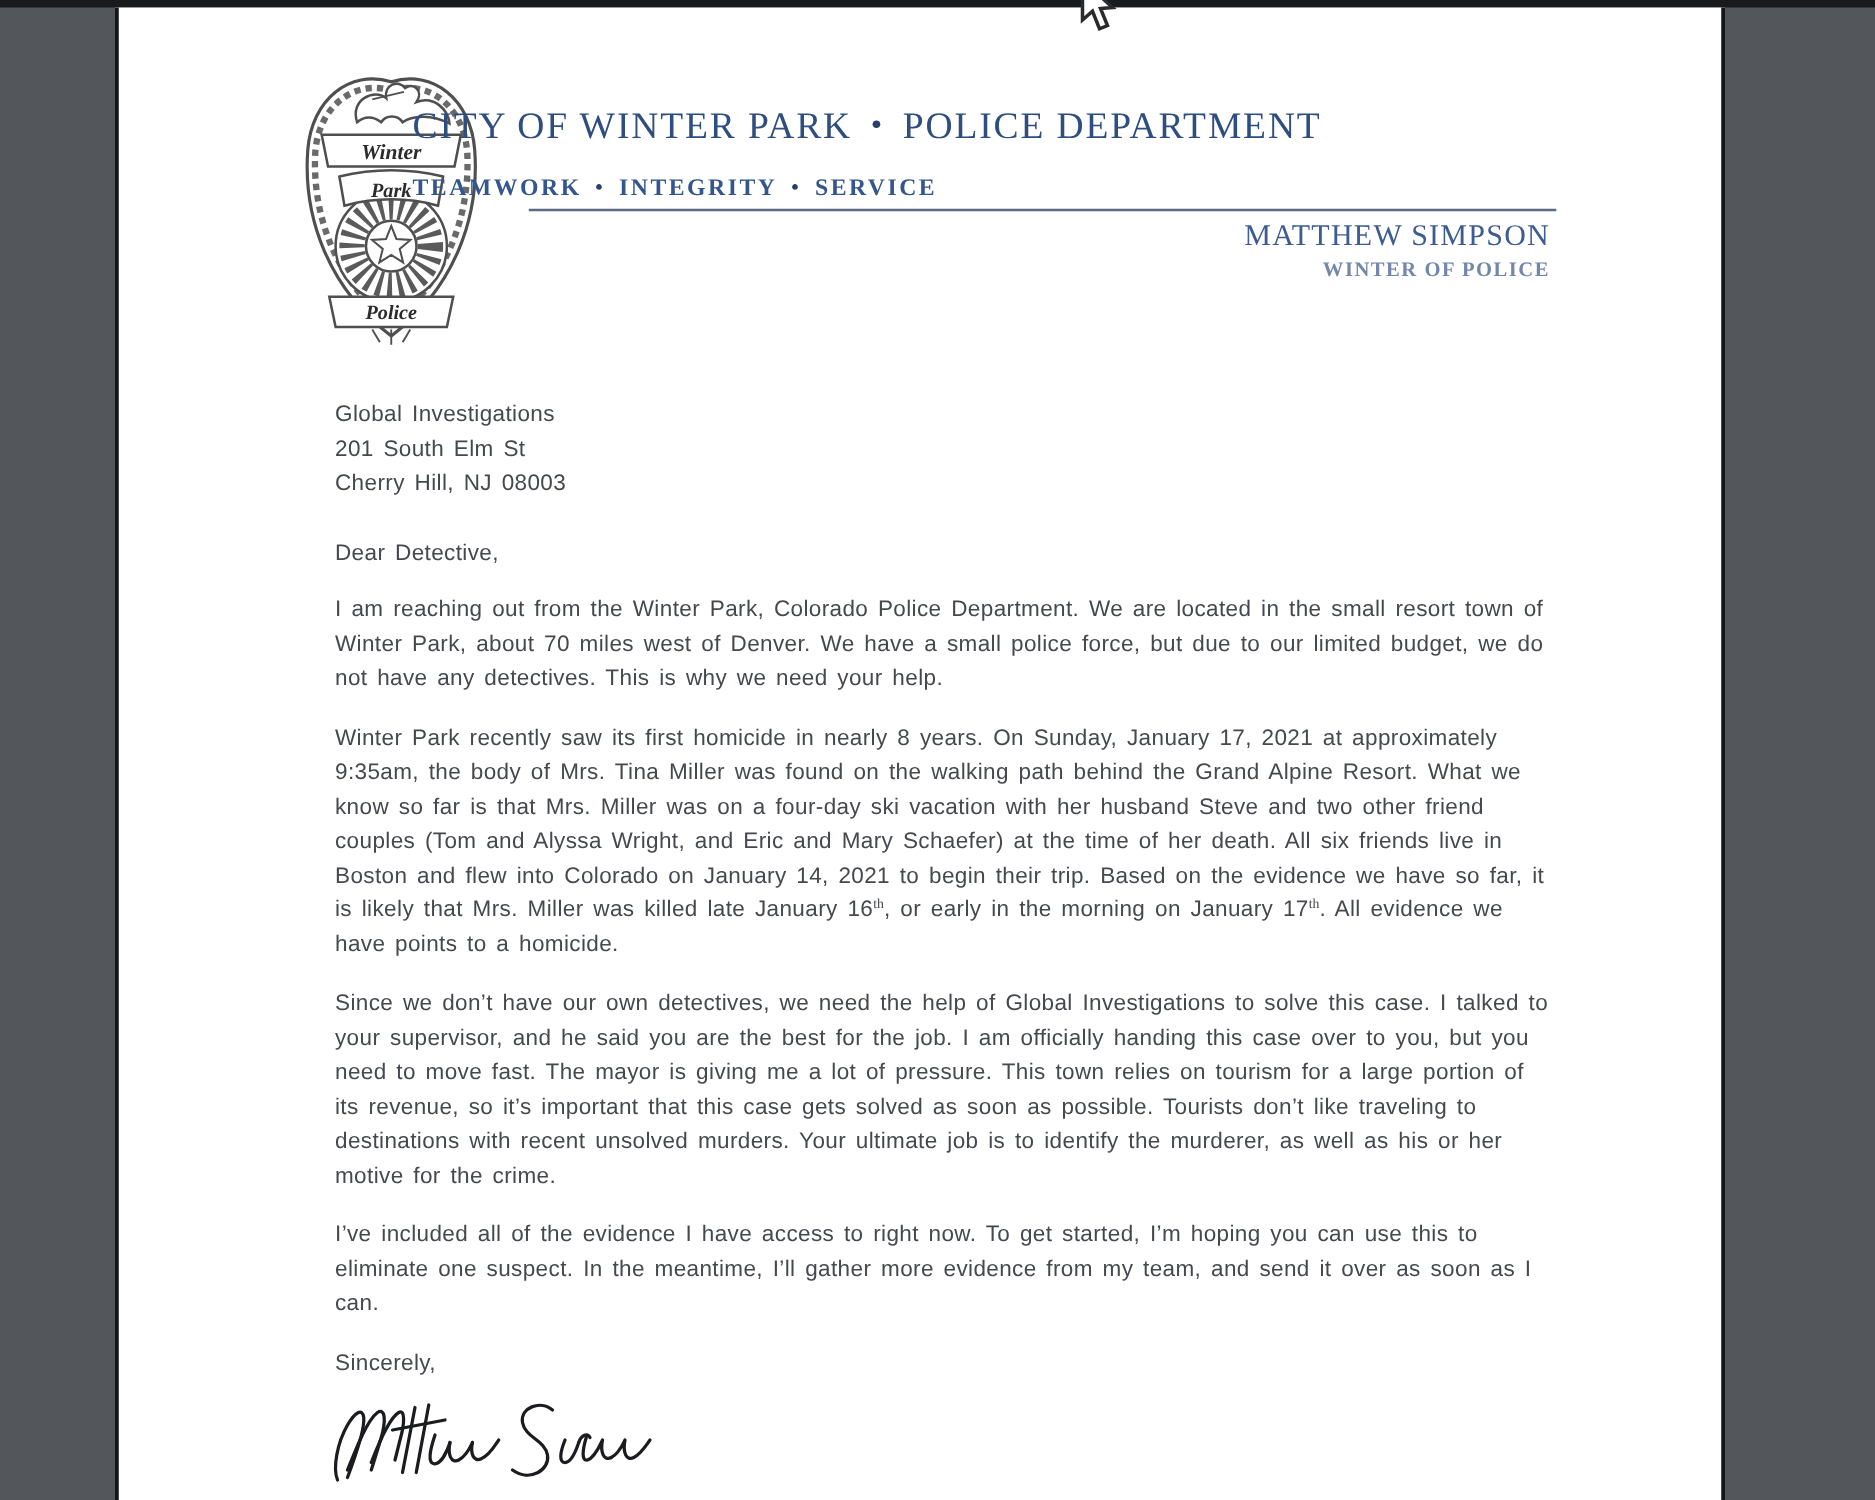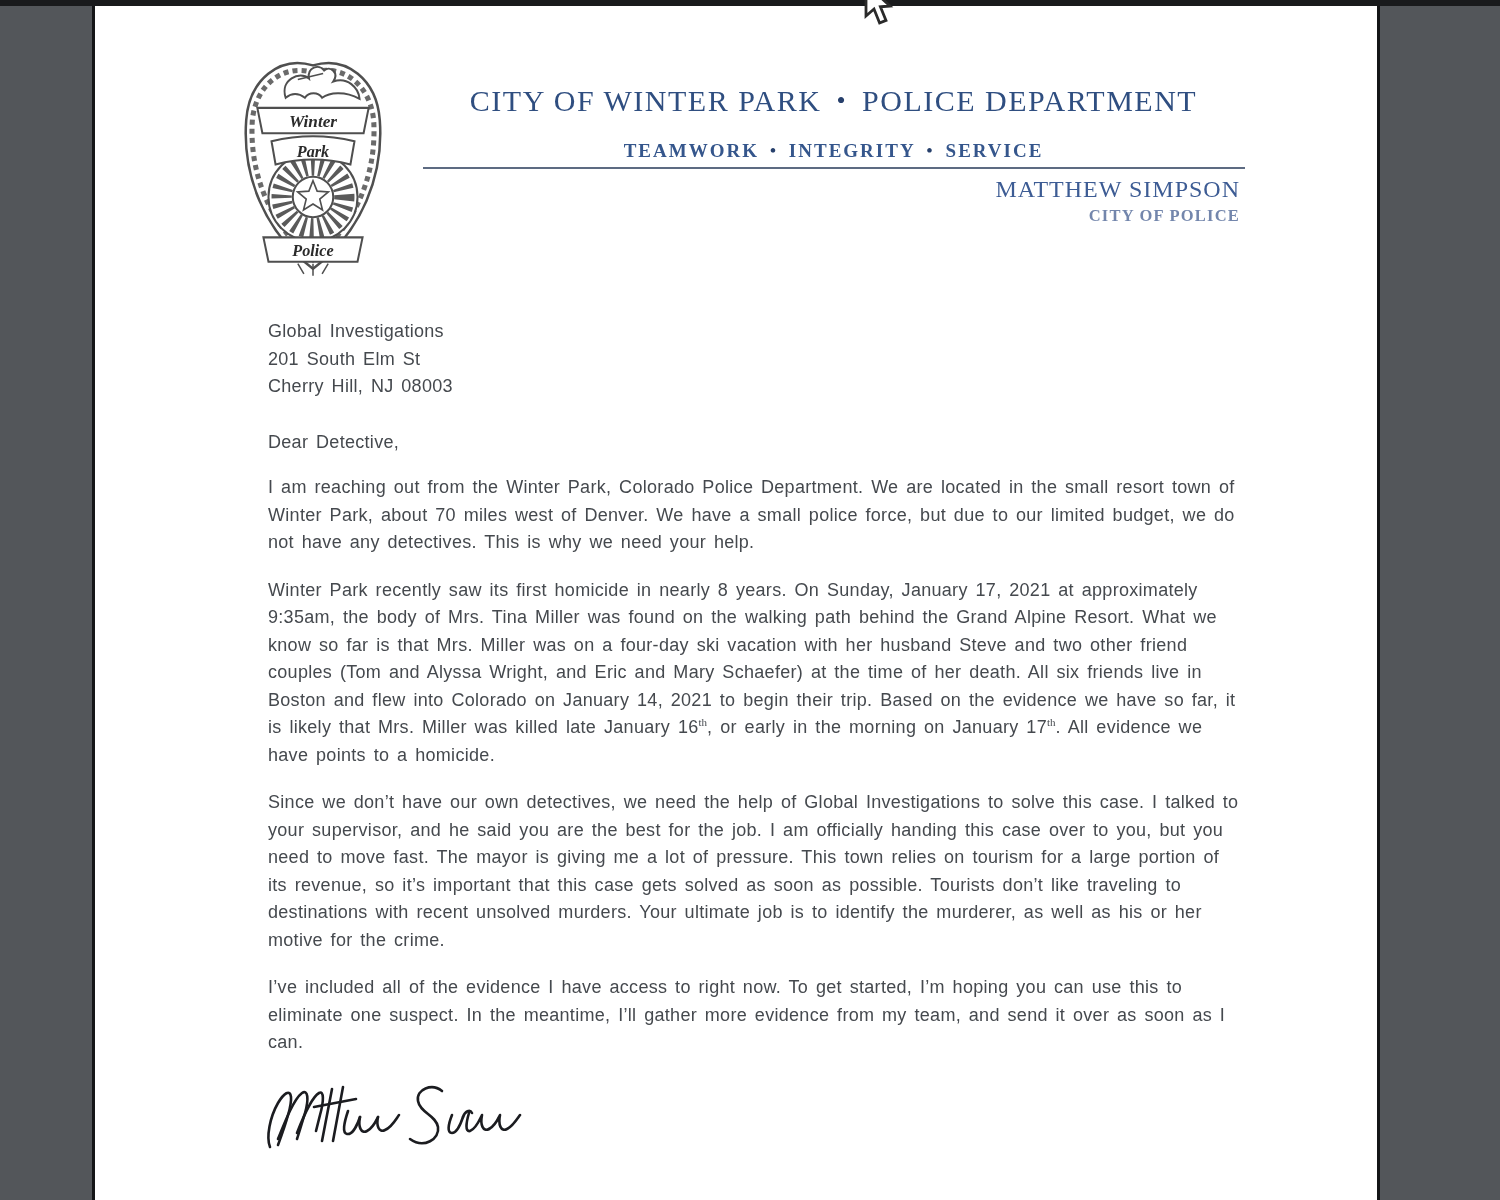--- a/index.html
+++ b/index.html
@@ -24,21 +24,20 @@
     border-right: 3px solid #141517;
     box-sizing: border-box;
   }
   
   .badge-wrap {
     position: absolute; left: 132px; top: 38px;
     width: 172px; height: 235px;
   }
   .lh-text {
     position: absolute; left: 235px; right: 40px; top: 78px;
-    text-align: center;
     font-family: "Liberation Serif", serif;
   }
   .lh-title {
     font-size: 30px; letter-spacing: 1.5px;
     color: #2f4e80; white-space: nowrap;
   }
   .lh-title .dot { margin: 0 15px; color: #27406c; font-size: 26px; vertical-align: 2px; }
   .lh-motto {
     margin-top: 22px;
     font-size: 19px; font-weight: 700; letter-spacing: 2px;
@@ -135,41 +134,42 @@
     </div>
     <div class="lh-motto">
       <span>TEAMWORK</span><span class="dot">•</span><span>INTEGRITY</span><span class="dot">•</span><span>SERVICE</span>
     </div>
   </div>
 
   <div class="lh-rule"></div>
 
   <div class="lh-officer">
     <div class="officer-name">MATTHEW SIMPSON</div>
-    <div class="officer-title">CITY OF POLICE</div>
+    <div class="officer-title">WINTER OF POLICE</div>
   </div>
 
   <div class="letter">
 
     <div class="address">
       <div>Global Investigations</div>
       <div>201 South Elm St</div>
       <div>Cherry Hill, NJ 08003</div>
     </div>
 
     <div class="salutation">Dear Detective,</div>
 
     <p>I am reaching out from the Winter Park, Colorado Police Department. We are located in the small resort town of Winter Park, about 70 miles west of Denver. We have a small police force, but due to our limited budget, we do not have any detectives. This is why we need your help.</p>
 
     <p><span>Winter Park recently saw its first homicide in nearly 8 years. On Sunday, January 17, 2021 at approximately 9:35am, the body of Mrs. Tina Miller was found on the walking path behind the Grand Alpine Resort. What we know so far is that Mrs. Miller was on a four-day ski vacation with her husband Steve and two other friend couples (Tom and Alyssa Wright, and Eric and Mary Schaefer) at the time of her death. All six friends live in Boston and flew into Colorado on January 14, 2021 to begin their trip. Based on the evidence we have so far, it is likely that Mrs. Miller was killed late January 16</span><sup>th</sup><span>, or early in the morning on January 17</span><sup>th</sup><span>. All evidence we have points to a homicide.</span></p>
 
     <p>Since we don’t have our own detectives, we need the help of Global Investigations to solve this case. I talked to your supervisor, and he said you are the best for the job. I am officially handing this case over to you, but you need to move fast. The mayor is giving me a lot of pressure. This town relies on tourism for a large portion of its revenue, so it’s important that this case gets solved as soon as possible. Tourists don’t like traveling to destinations with recent unsolved murders. Your ultimate job is to identify the murderer, as well as his or her motive for the crime.</p>
 
     <p>I’ve included all of the evidence I have access to right now. To get started, I’m hoping you can use this to eliminate one suspect. In the meantime, I’ll gather more evidence from my team, and send it over as soon as I can.</p>
 
+    <div class="valediction">Sincerely,</div>
 
     
     <svg class="signature" viewBox="0 0 262 78" role="img" aria-label="Matthew Simpson">
       <g fill="none" stroke="#1b1c20" stroke-width="2.6" stroke-linecap="round" stroke-linejoin="round">
 
         <path d="M6,70 C2,60 6,40 14,26 C20,16 26,12 27,20 C28,30 20,52 14,68"></path>
         <path d="M14,62 C22,42 30,22 38,16 C44,12 45,22 41,36 C38,46 35,56 33,62"></path>
         <path d="M33,56 C40,38 48,20 55,16 C60,13 60,24 56,38 L52,54"></path>
 
         <path d="M68,12 L58,64"></path>

